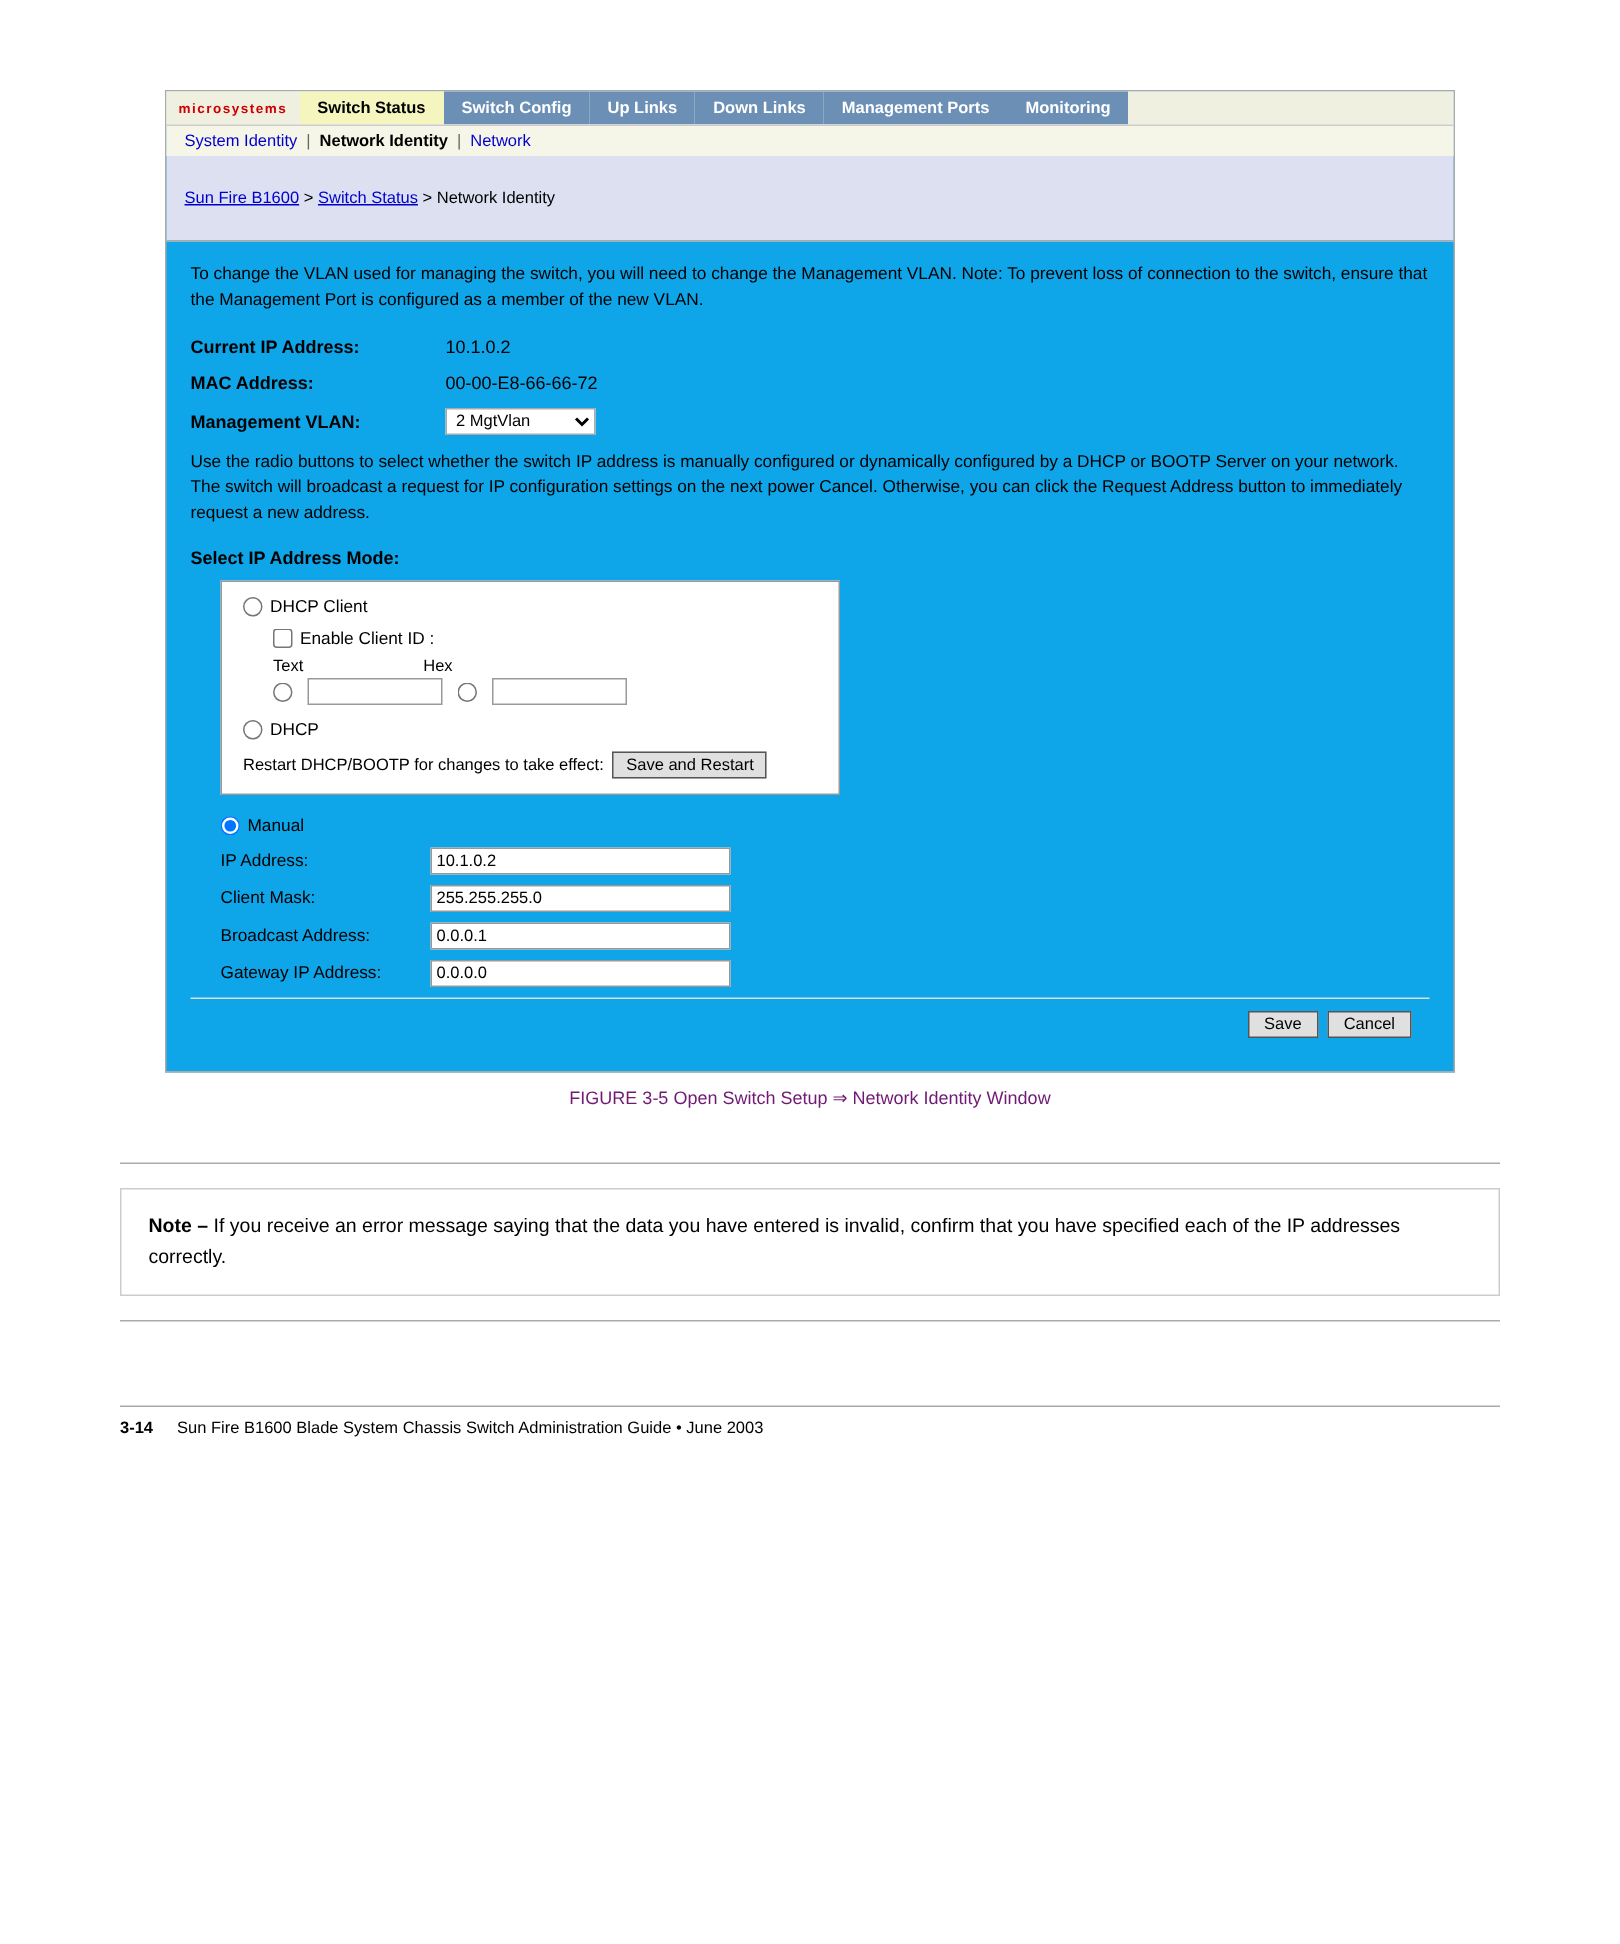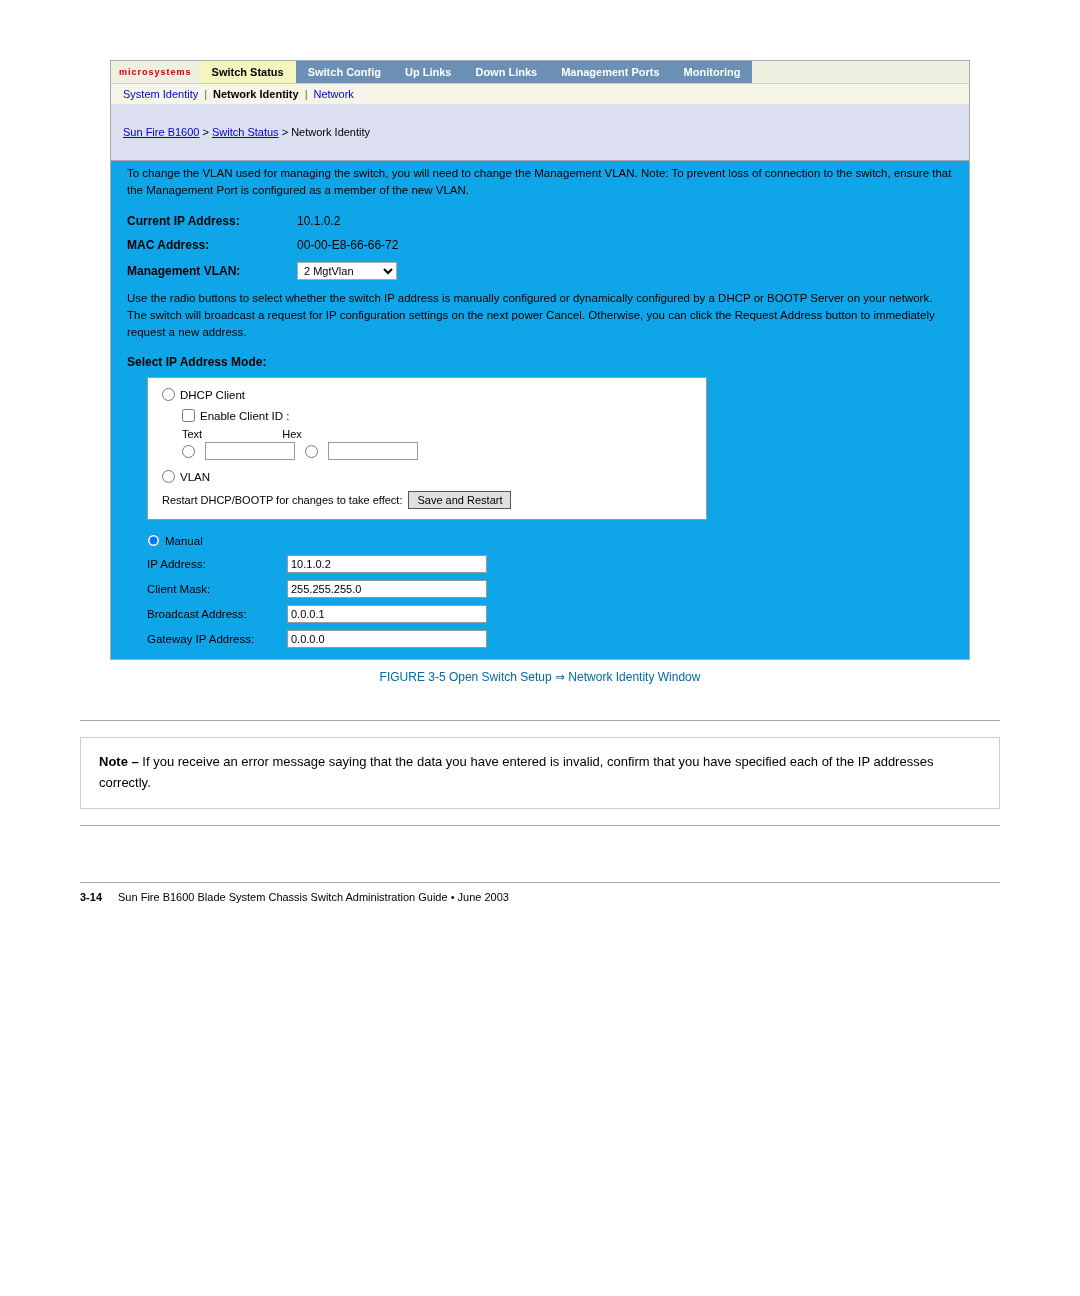--- a/index.html
+++ b/index.html
@@ -118,21 +118,21 @@
       text-decoration: underline;
       cursor: pointer;
     }
 
     .breadcrumb-bar span {
       color: #000000;
     }
 
     
     .main-content {
-      padding: 4px 16px;
+      padding: 14px 16px;
     }
 
     .description-text {
       font-size: 11.5px;
       line-height: 1.5;
       margin-bottom: 14px;
       color: #000000;
     }
 
     .field-row {
@@ -168,21 +168,21 @@
     .ip-mode-label {
       font-weight: bold;
       font-size: 12px;
       margin-bottom: 8px;
     }
 
     .ip-mode-box {
       border: 1px solid #999999;
       padding: 10px 14px;
       margin-left: 20px;
-      width: 560px;
+      width: 413px;
       background: #ffffff;
     }
 
     .radio-row {
       display: flex;
       align-items: center;
       margin-bottom: 8px;
       font-size: 11.5px;
     }
 
@@ -299,21 +299,21 @@
       font-size: 11px;
       cursor: pointer;
     }
 
     
     .figure-caption {
       text-align: center;
       font-size: 12px;
       margin-top: 10px;
       margin-bottom: 20px;
-      color: #0369a1;
+      color: #701a75;
     }
 
     
     .divider {
       border: none;
       border-top: 1px solid #aaaaaa;
       margin: 16px 0;
     }
 
     
@@ -442,21 +442,21 @@
             <div class="client-id-inputs">
               <input type="radio" name="clientid" value="text" style="">
               <input type="text" value="" style="">
               <input type="radio" name="clientid" value="hex" style="">
               <input type="text" value="" style="">
             </div>
           </div>
 
           <div class="radio-row" style="margin-top:10px;">
             <input type="radio" name="ipmode" value="bootp" style="">
-            <span>VLAN</span>
+            <span>DHCP</span>
           </div>
 
           <div class="restart-row">
             <span class="restart-label">Restart DHCP/BOOTP for changes to take effect:</span>
             <button class="save-restart-btn">Save and Restart</button>
           </div>
         </div>
 
         <div class="manual-section">
           <div class="manual-radio-row">
@@ -479,20 +479,24 @@
             <input type="text" class="manual-field-input" value="0.0.0.1" style="">
           </div>
 
           <div class="manual-field-row">
             <span class="manual-field-label">Gateway IP Address:</span>
             <input type="text" class="manual-field-input" value="0.0.0.0" style="">
           </div>
         </div>
       </div>
 
+      <div class="action-buttons">
+        <button class="action-btn">Save</button>
+        <button class="action-btn">Cancel</button>
+      </div>
 
     </div>
   </div>
 
   <div class="figure-caption">
     <span>FIGURE 3-5   Open Switch Setup ⇒ Network Identity Window</span>
   </div>
 
   <hr class="divider">
 

